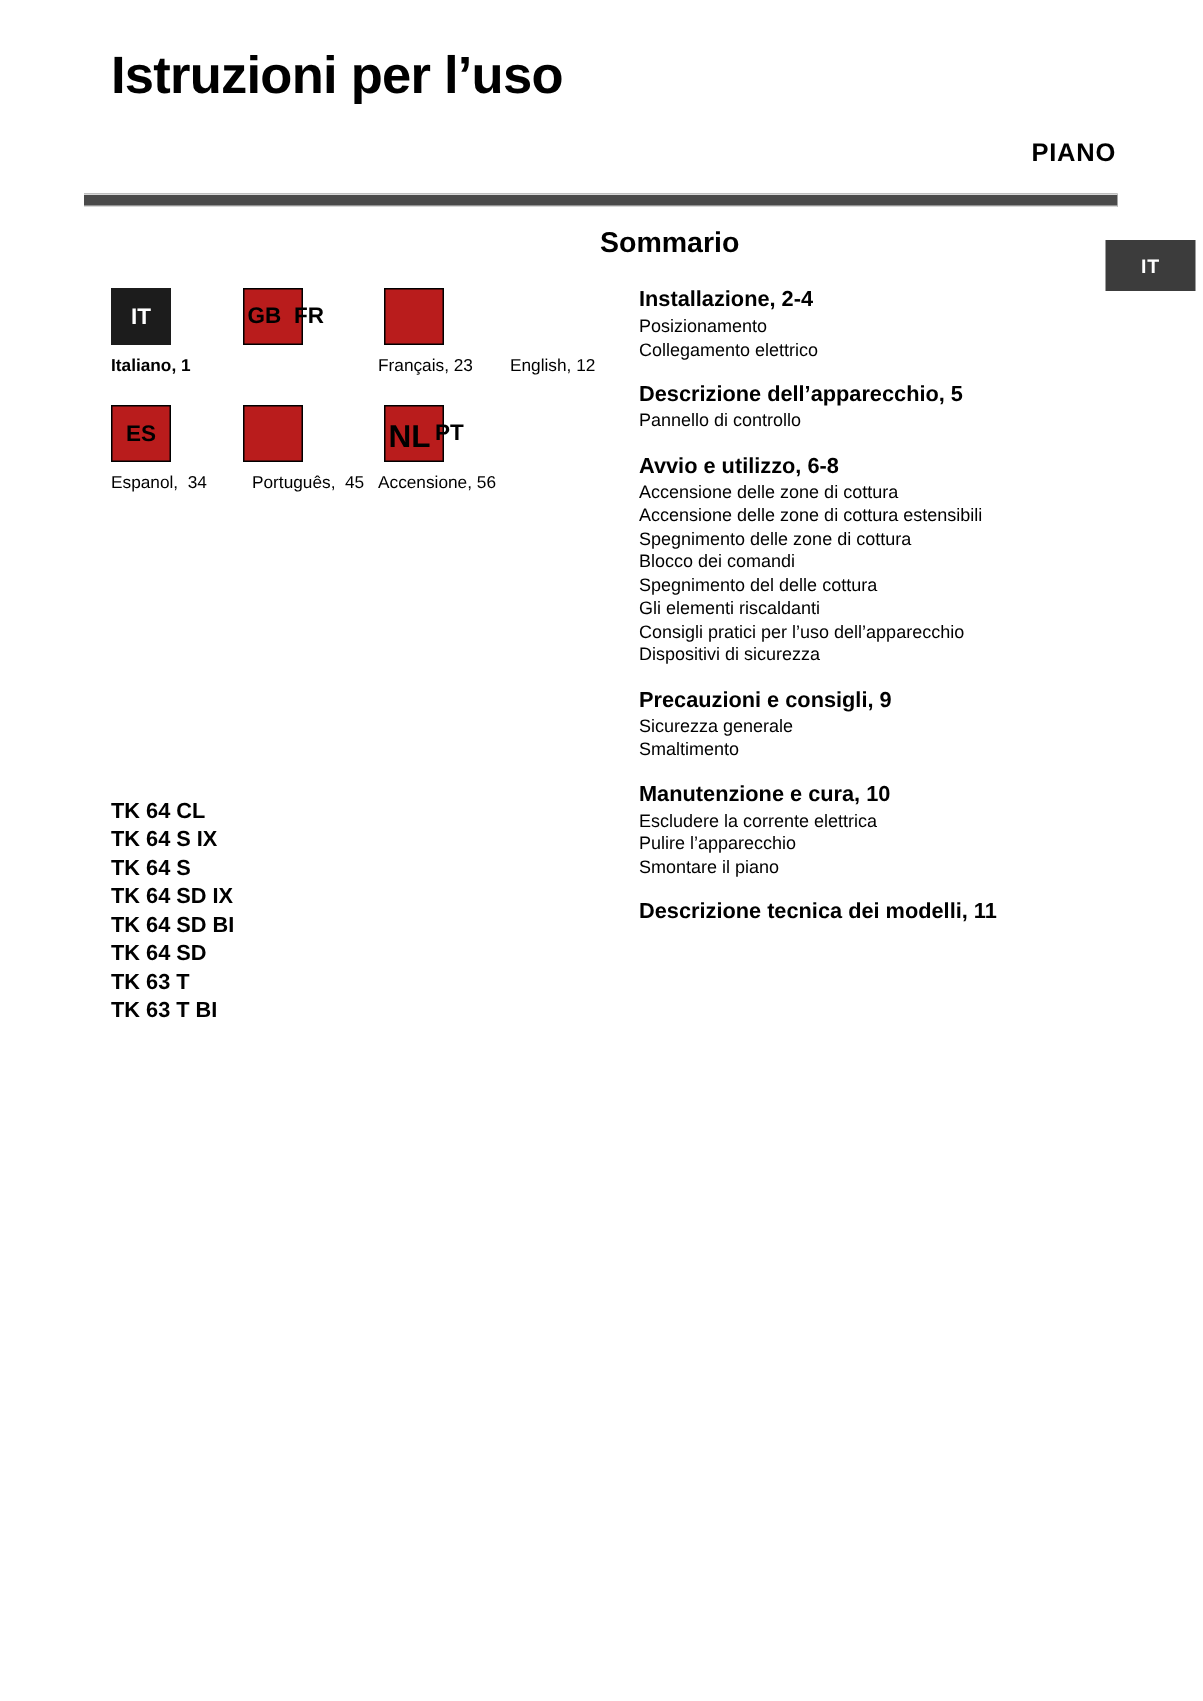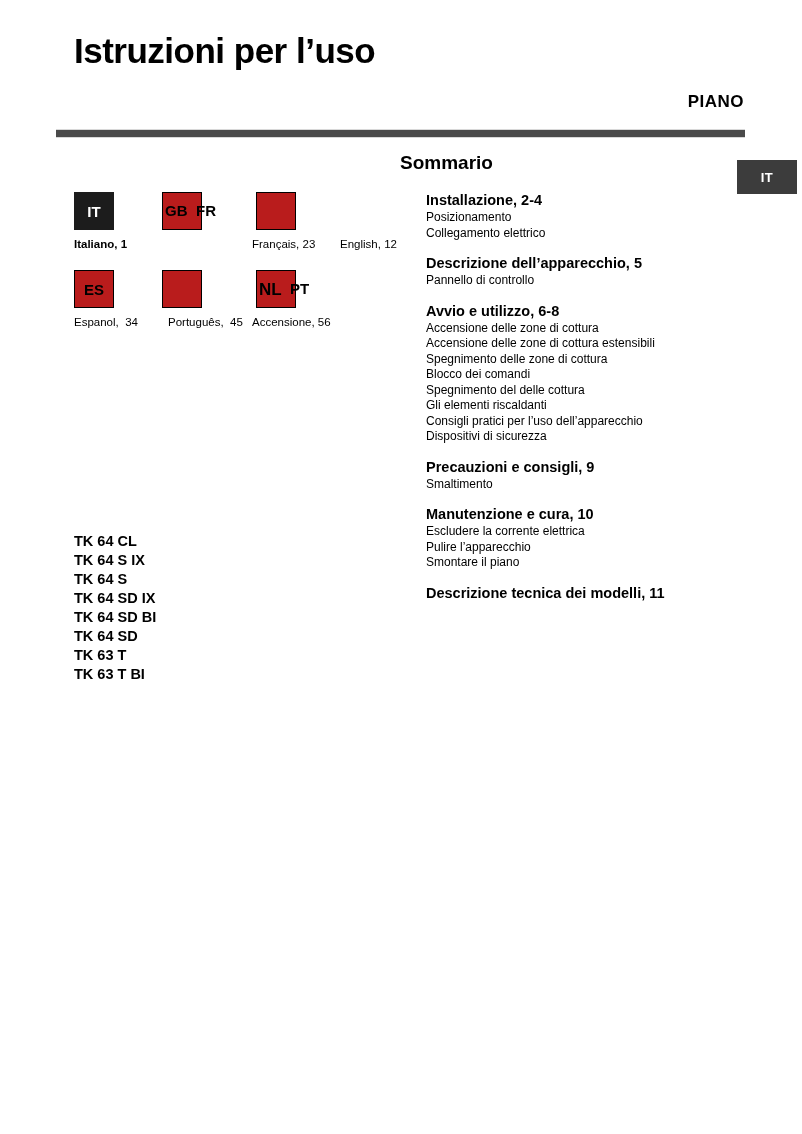--- a/index.html
+++ b/index.html
@@ -123,21 +123,21 @@
   .gbfr-text-gb { position:absolute; left:91px; top:10px; font-size:15px; font-weight:bold; }
   .gbfr-text-fr { position:absolute; left:122px; top:10px; font-size:15px; font-weight:bold; }
 
   
   .fb-es  { left: 0px;   top: 0px; }
   .lb-es  { left: 0px; }
   .fb-pt  { left: 88px;  top: 0px; }
   .lb-pt  { left: 94px; }
   .fb-nl  { left: 182px; top: 0px; }
   .lb-nl  { left: 178px; }
-  .nlpt-text-nl { position:absolute; left:185px; top:10px; font-size:17px; font-weight:bold; }
+  .nlpt-text-nl { position:absolute; left:185px; top:10px; font-size:21px; font-weight:bold; }
   .nlpt-text-pt { position:absolute; left:216px; top:10px; font-size:15px; font-weight:bold; }
 
   
   .models {
     position: absolute;
     left: 74px;
     top: 532px;
     font-size: 14.5px;
     font-weight: bold;
     line-height: 19px;
@@ -293,20 +293,21 @@
       <div class="toc-item">Spegnimento delle zone di cottura</div>
       <div class="toc-item">Blocco dei comandi</div>
       <div class="toc-item">Spegnimento del delle cottura</div>
       <div class="toc-item">Gli elementi riscaldanti</div>
       <div class="toc-item">Consigli pratici per l’uso dell’apparecchio</div>
       <div class="toc-item">Dispositivi di sicurezza</div>
     </div>
 
     <div class="toc-group">
       <div class="toc-head">Precauzioni e consigli, 9</div>
+      <div class="toc-item">Sicurezza generale</div>
       <div class="toc-item">Smaltimento</div>
     </div>
 
     <div class="toc-group">
       <div class="toc-head">Manutenzione e cura, 10</div>
       <div class="toc-item">Escludere la corrente elettrica</div>
       <div class="toc-item">Pulire l’apparecchio</div>
       <div class="toc-item">Smontare il piano</div>
     </div>
 

